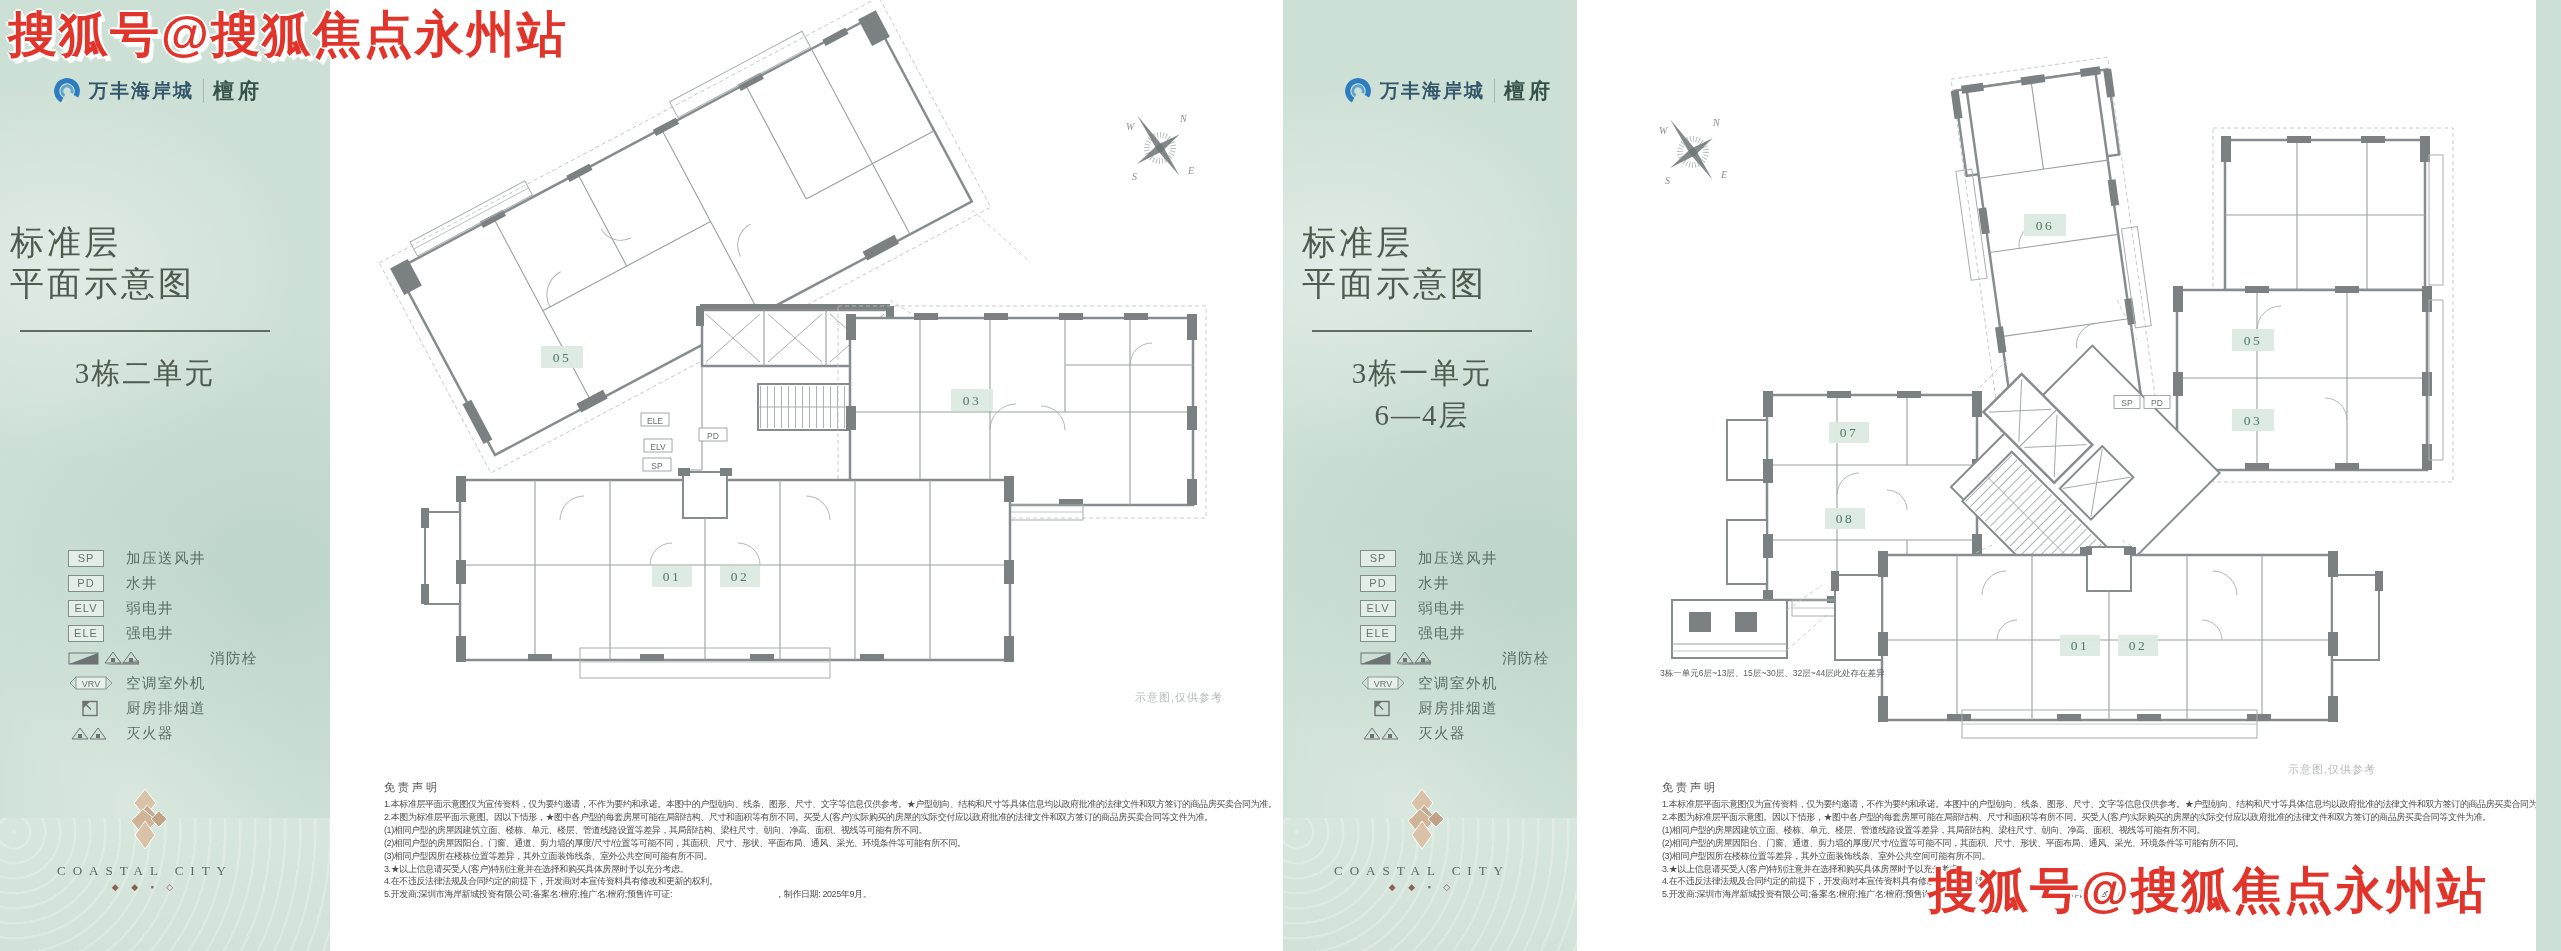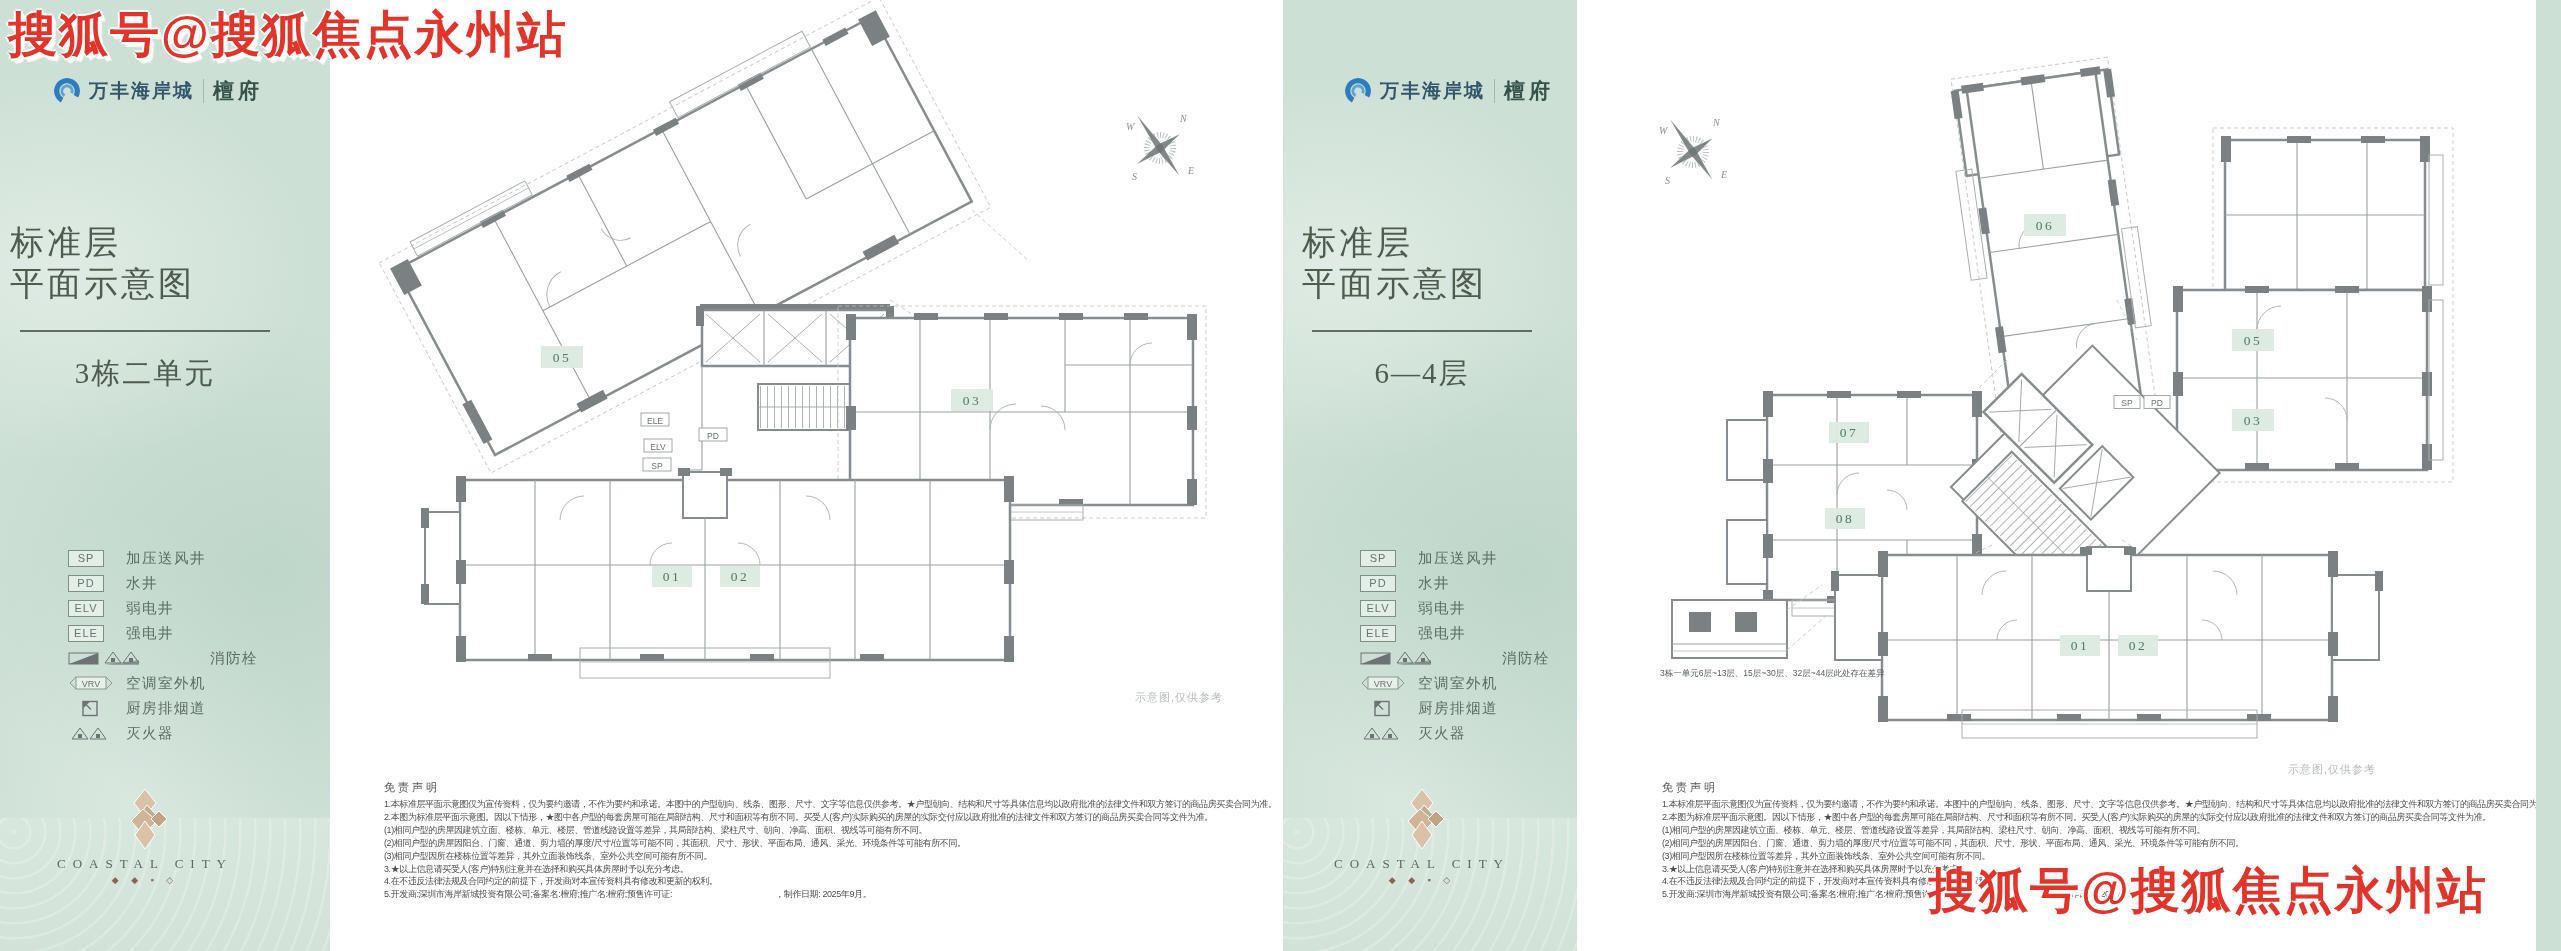--- a/index.html
+++ b/index.html
@@ -39,21 +39,21 @@
   .legend{position:absolute;top:548px;left:58px;margin:0;padding:0;list-style:none;}
   .legend li{display:flex;align-items:center;height:20px;margin-bottom:5px;}
   .sym{display:inline-flex;align-items:center;width:58px;flex:none;}
   .sym-box{display:inline-block;width:34px;height:15px;border:1.2px solid #7f8f83;background:rgba(255,255,255,.5);
     font-size:11px;color:#667668;text-align:center;line-height:15px;letter-spacing:1px;}
   .sym-wide{width:84px;}
   .lab{font-size:14.5px;color:#5b6d60;letter-spacing:1.5px;white-space:nowrap;}
   .lab-shift{margin-left:58px;}
   
   .emblem{position:absolute;top:786px;left:0;right:0;text-align:center;z-index:2;}
-  .emblem-title{font-family:"Liberation Serif",serif;font-size:13px;color:#5a6a5e;letter-spacing:7px;margin-top:0;}
+  .emblem-title{font-family:"Liberation Serif",serif;font-size:13px;color:#5a6a5e;letter-spacing:7px;margin-top:7px;}
   .emblem-marks{font-size:9px;color:#8a6353;letter-spacing:5px;margin-top:3px;}
   
   .plan{position:absolute;top:0;}
   .wall-outer{fill:#fff;stroke:#878d8e;stroke-width:2.5;}
   .wall-soft{fill:#fff;stroke:#878d8e;stroke-width:2;}
   .wall-in{fill:none;stroke:#9aa0a0;stroke-width:1.1;}
   .pier{fill:#7b8082;stroke:none;}
   .balc{fill:none;stroke:#a9aeae;stroke-width:1;}
   .door{fill:none;stroke:#a8aeae;stroke-width:.9;}
   .dash{fill:none;stroke:#bcc1c1;stroke-width:.8;stroke-dasharray:4 3;}
@@ -371,20 +371,21 @@
         <span class="brand-sep"></span>
         <span class="brand-sub">檀府</span>
       </div>
       <div class="side-col">
         <div class="side-title">
           <div>标准层</div>
           <div>平面示意图</div>
         </div>
         <div class="side-divider"></div>
         <div class="side-sub">
+          <div>3栋一单元</div>
           <div>6—4层</div>
         </div>
         <ul class="legend">
           <li>
               <span class="sym">
                 <span class="sym-box">SP</span>
               </span>
               <span class="lab">加压送风井</span>
             </li>
           <li>

